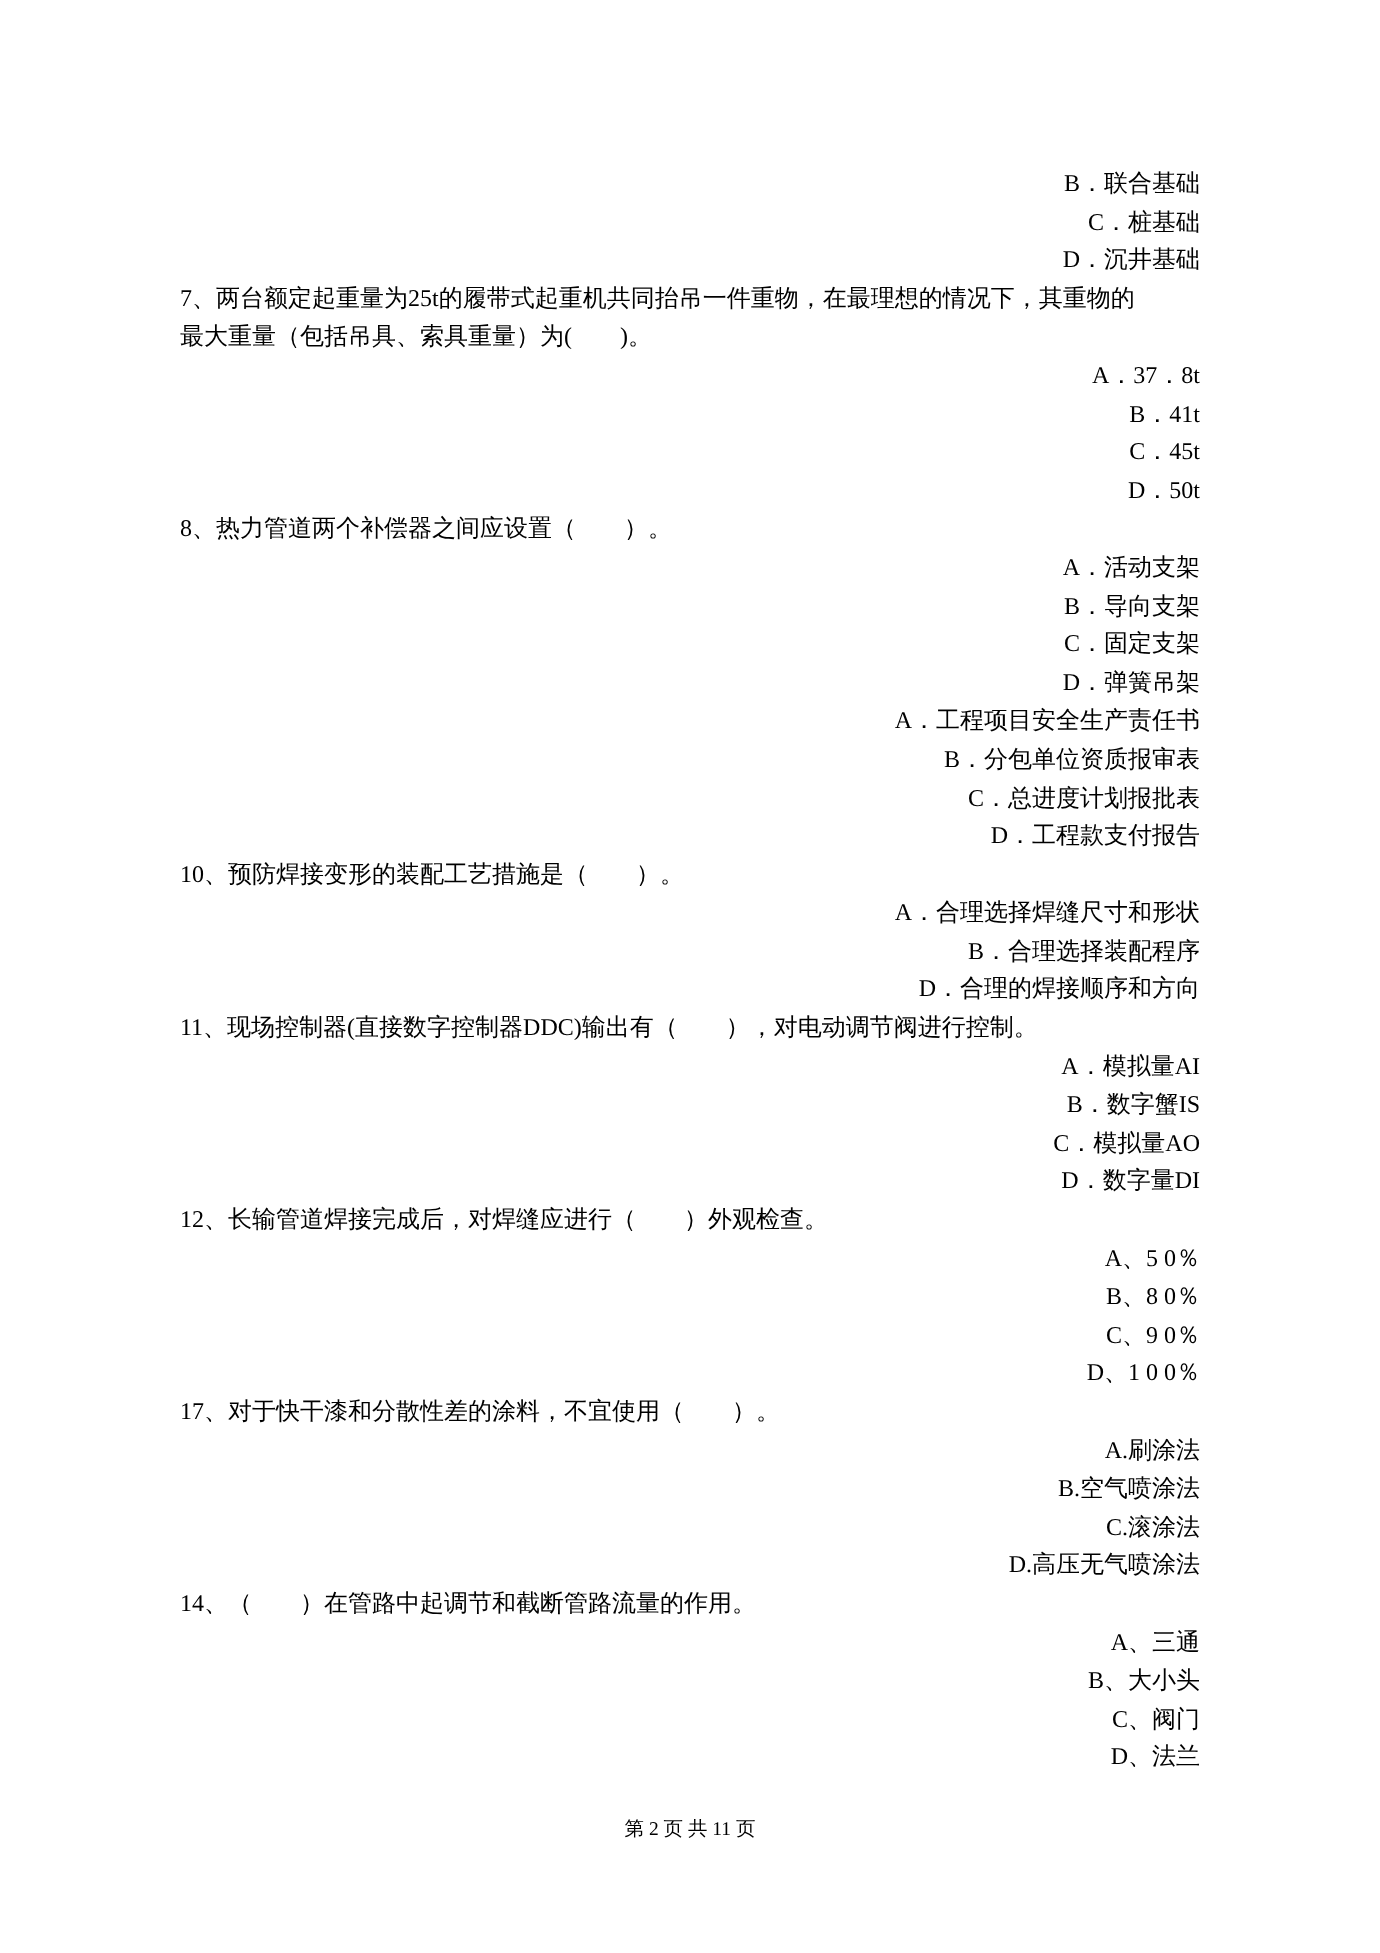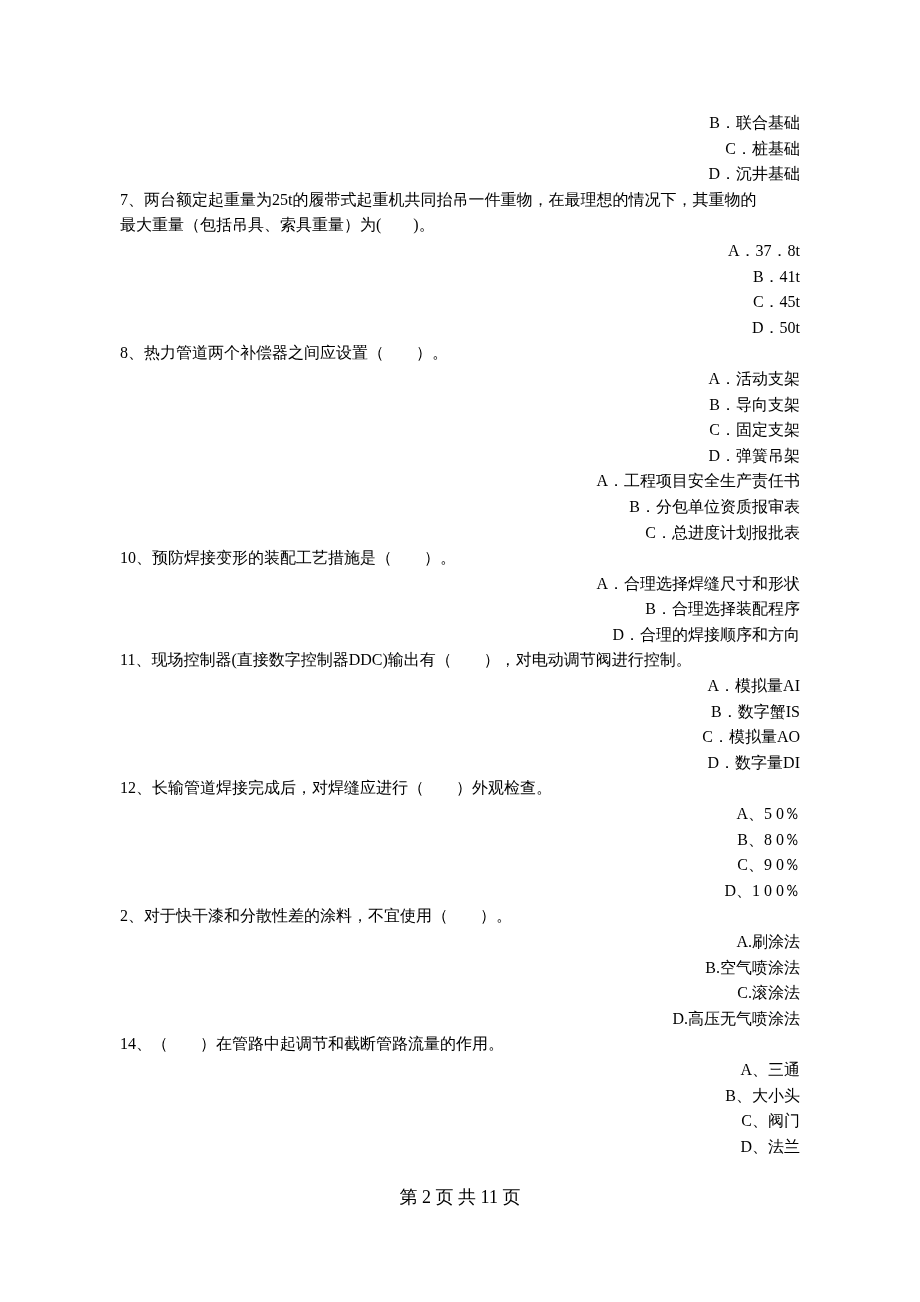--- a/index.html
+++ b/index.html
@@ -26,21 +26,21 @@
   }
   .qline {
     display: block;
     text-align: justify;
   }
   .cont {
     display: block;
   }
   .footer {
     text-align: center;
-    font-size: 18px;
+    font-size: 13px;
     padding-top: 24px;
   }
 </style>
 </head>
 <body>
 
 <div class="page">
 
   <div class="opt-block">
     <span class="opt">B．联合基础</span>
@@ -62,20 +62,21 @@
     <span class="opt">A．活动支架</span>
     <span class="opt">B．导向支架</span>
     <span class="opt">C．固定支架</span>
     <span class="opt">D．弹簧吊架</span>
   </div>
 
   <div class="opt-block">
     <span class="opt">A．工程项目安全生产责任书</span>
     <span class="opt">B．分包单位资质报审表</span>
     <span class="opt">C．总进度计划报批表</span>
+    <span class="opt">D．工程款支付报告</span>
   </div>
 
   <span class="qline">10、预防焊接变形的装配工艺措施是（　　）。</span>
   <div class="opt-block">
     <span class="opt">A．合理选择焊缝尺寸和形状</span>
     <span class="opt">B．合理选择装配程序</span>
     <span class="opt">D．合理的焊接顺序和方向</span>
   </div>
 
   <span class="qline">11、现场控制器(直接数字控制器DDC)输出有（　　），对电动调节阀进行控制。</span>
@@ -87,21 +88,21 @@
   </div>
 
   <span class="qline">12、长输管道焊接完成后，对焊缝应进行（　　）外观检查。</span>
   <div class="opt-block">
     <span class="opt">A、5 0％</span>
     <span class="opt">B、8 0％</span>
     <span class="opt">C、9 0％</span>
     <span class="opt">D、1 0 0％</span>
   </div>
 
-  <span class="qline">2、对于快干漆和分散性差的涂料，不宜使用（　　）。</span>
+  <span class="qline">17、对于快干漆和分散性差的涂料，不宜使用（　　）。</span>
   <div class="opt-block">
     <span class="opt">A.刷涂法</span>
     <span class="opt">B.空气喷涂法</span>
     <span class="opt">C.滚涂法</span>
     <span class="opt">D.高压无气喷涂法</span>
   </div>
 
   <span class="qline">14、（　　）在管路中起调节和截断管路流量的作用。</span>
   <div class="opt-block">
     <span class="opt">A、三通</span>

